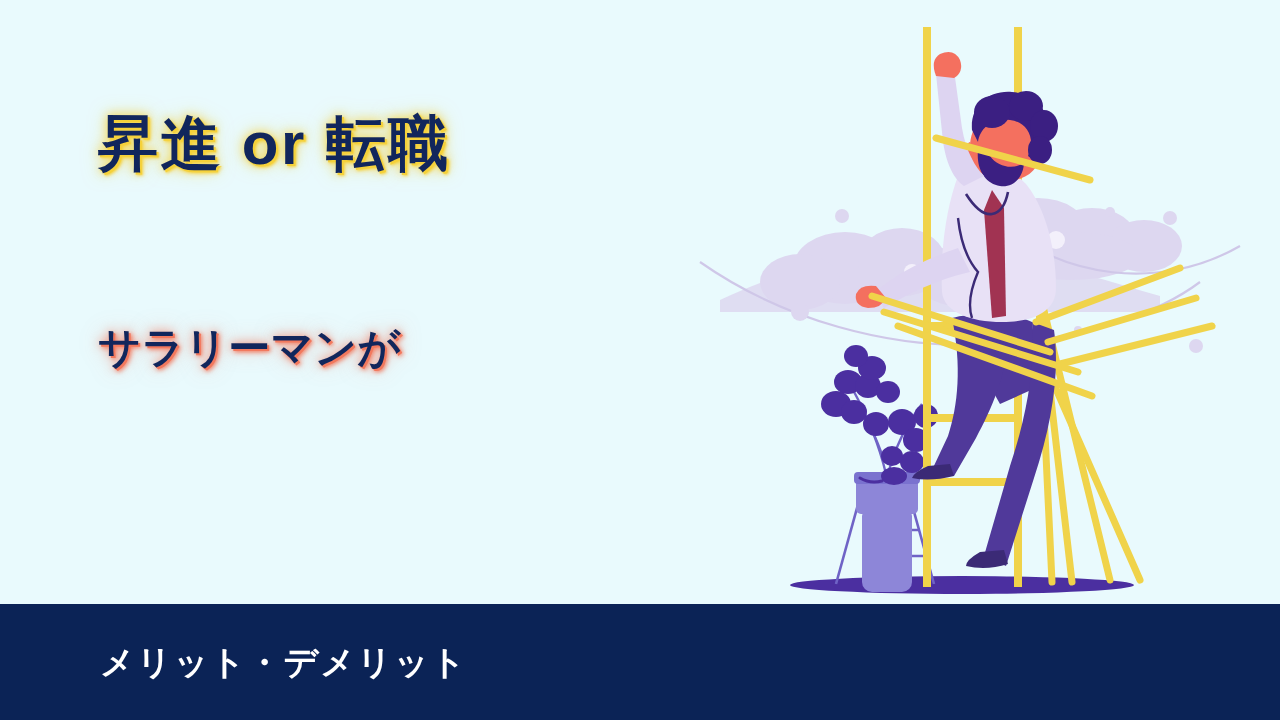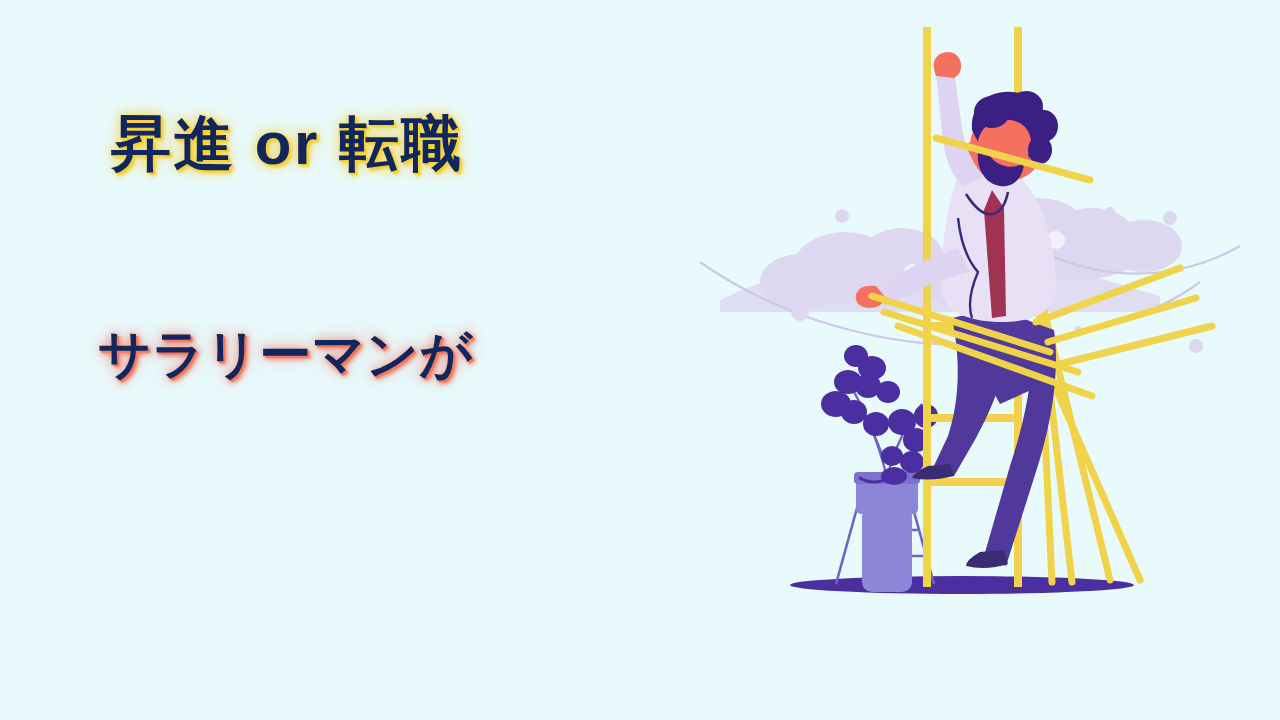--- a/index.html
+++ b/index.html
@@ -47,28 +47,27 @@
     font-weight: 700;
     letter-spacing: 0.04em;
     line-height: 1.08;
     color: #11265c;
     white-space: nowrap;
     text-shadow:
        2px 2px 0 #f5d13a,
        3px 3px 3px rgba(245,209,58,0.95),
        0 0 10px rgba(245,209,58,0.85),
        0 0 18px rgba(245,209,58,0.6);
-    margin-left: 13px;
   }
 
   .headline {
     position: absolute;
     left: 98px;
     top: 318px;
-    font-size: 52px;
+    font-size: 42px;
     font-weight: 700;
     line-height: 1.42;
     letter-spacing: 0.01em;
     color: #11265c;
     white-space: nowrap;
     text-shadow:
        2px 2px 0 #f2795e,
        3px 3px 4px rgba(242,121,94,0.95),
        0 0 10px rgba(242,121,94,0.8),
        0 0 20px rgba(242,121,94,0.5);
@@ -237,14 +236,17 @@
 
     </svg>
   </div>
 
   <div class="eyebrow">昇進  or  転職</div>
 
   <div class="headline">
     <span class="line">サラリーマンが</span>
   </div>
 
+  <div id="bottom-bar">
+    <div class="bar-label">メリット・デメリット</div>
+  </div>
 
 </div>
 
 </body></html>

